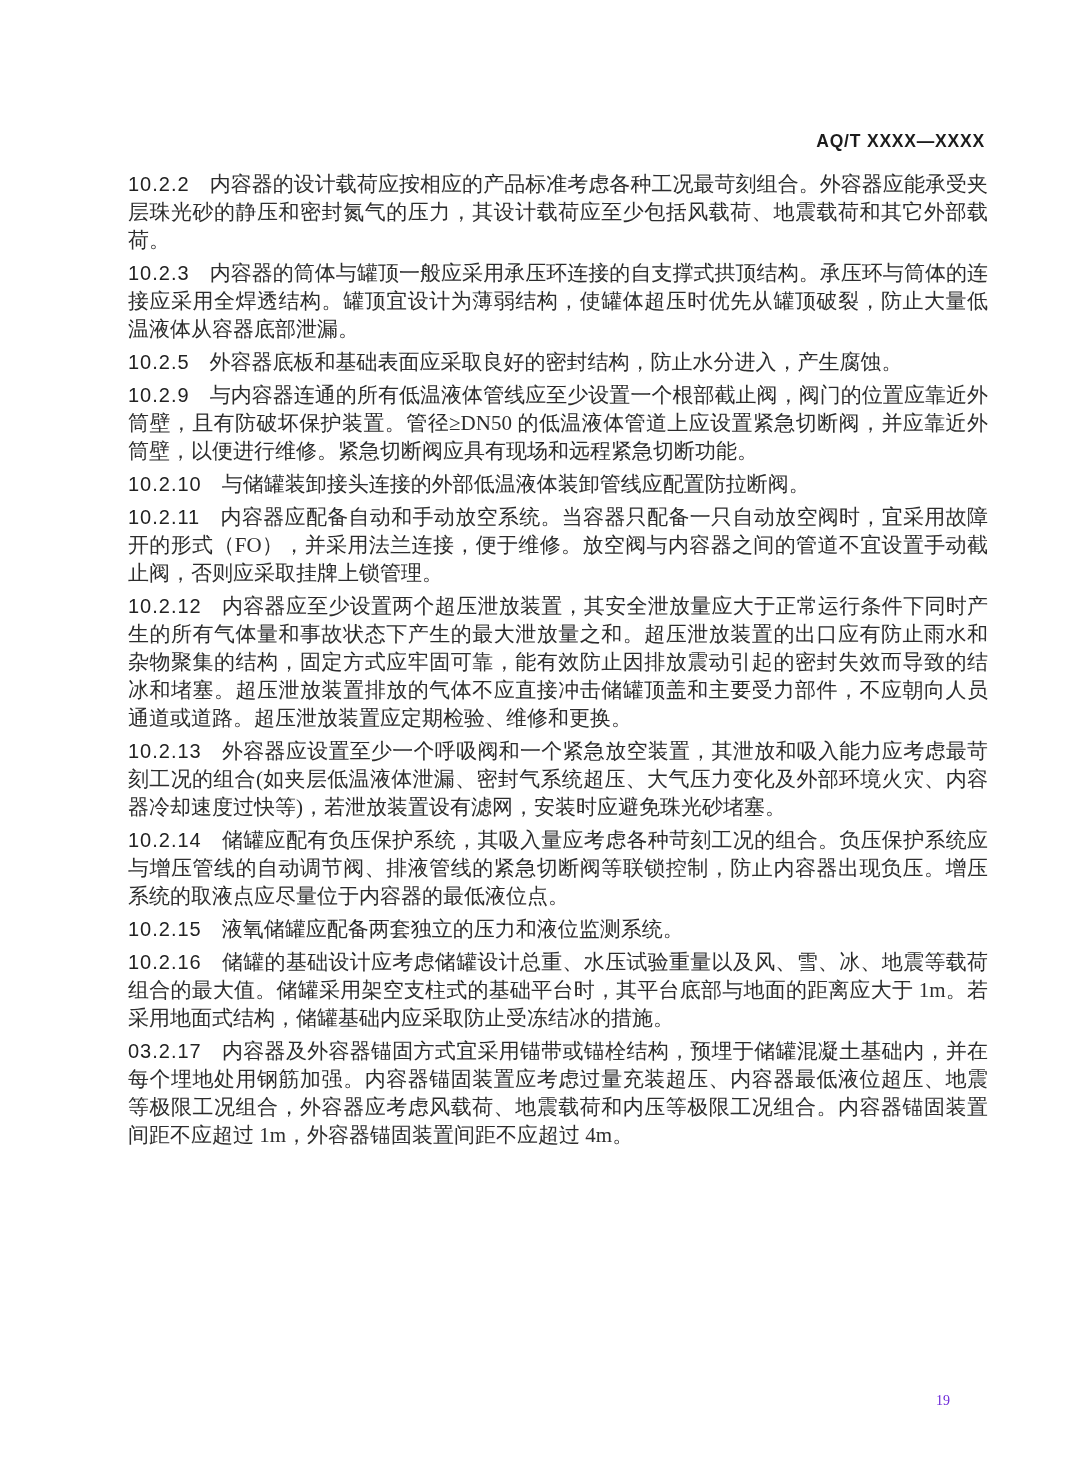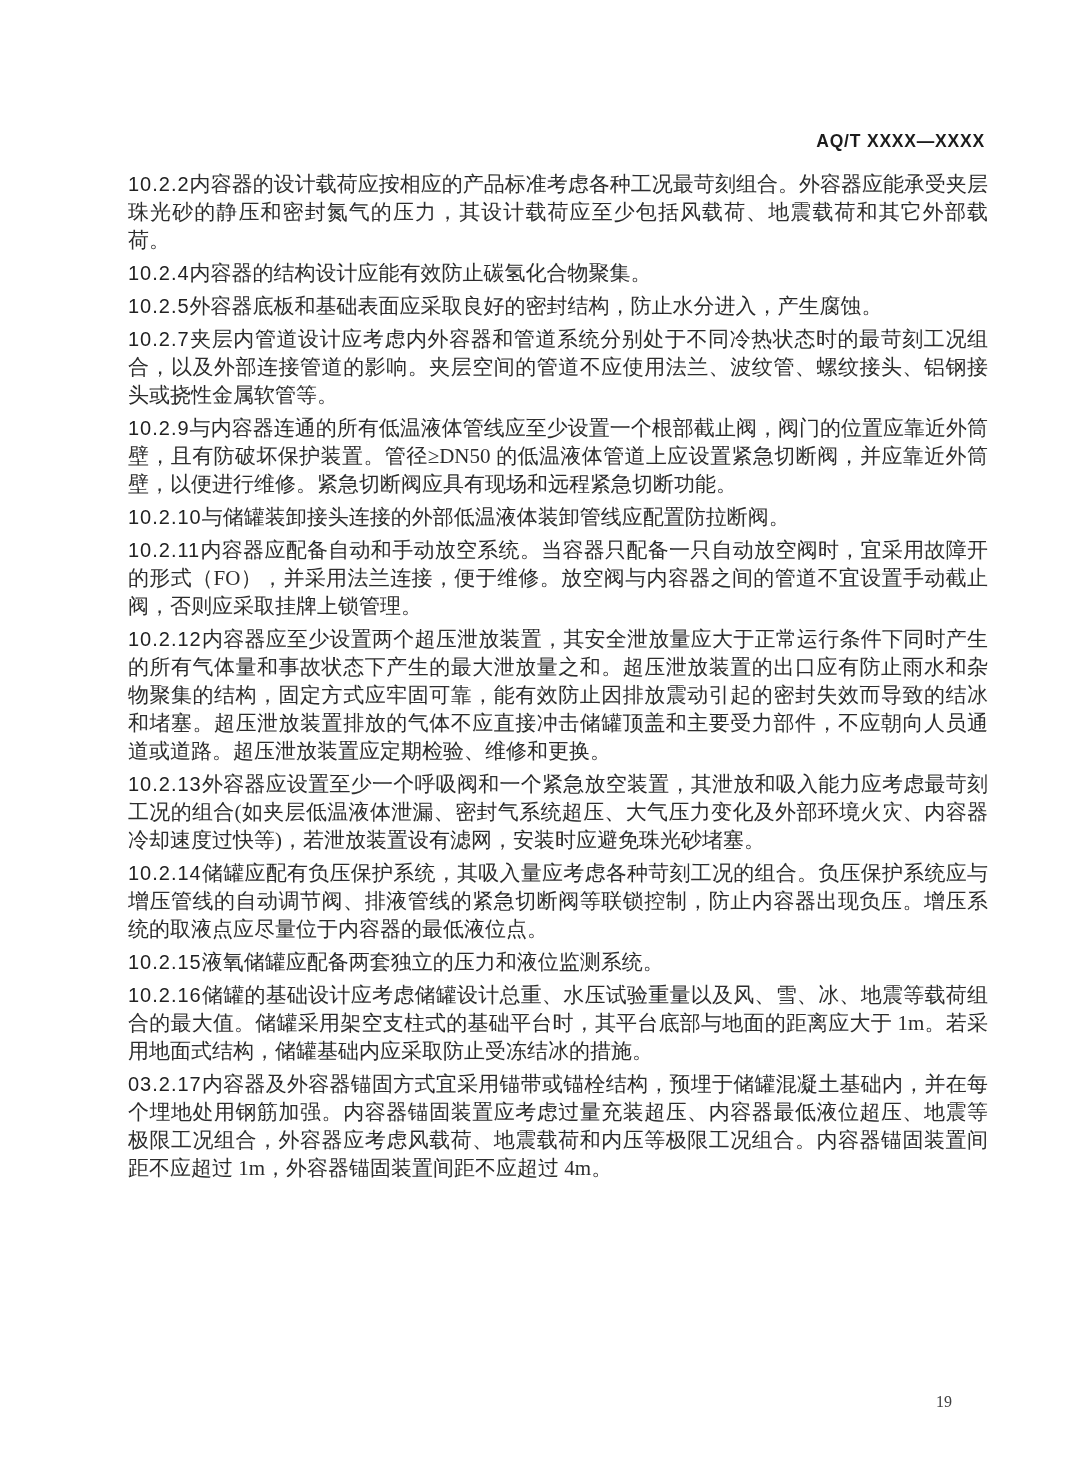--- a/index.html
+++ b/index.html
@@ -37,44 +37,44 @@
     font-size: 21px;
     line-height: 28px;
     text-align: justify;
     color: #2d2d2d;
     word-break: break-all;
   }
   p.clause .num {
     font-family: "Liberation Sans", "DejaVu Sans", sans-serif;
     font-size: 20px;
     color: #222222;
+    padding-right: 20px;
     letter-spacing: 1px;
     white-space: nowrap;
   }
   .page-number {
     position: absolute;
     top: 1393px;
     left: 936px;
-    font-size: 16px;
-    color: #404040;
+    font-size: 14px;
+    color: #6d28d9;
     font-family: "Liberation Serif", "DejaVu Serif", serif;
   }
 </style>
 </head>
 <body>
 
 <div class="page">
 
   <div class="doc-code">AQ/T XXXX—XXXX</div>
 
   <div class="content">
     <p class="clause"><span class="num">10.2.2</span><span class="txt">内容器的设计载荷应按相应的产品标准考虑各种工况最苛刻组合。外容器应能承受夹层珠光砂的静压和密封氮气的压力，其设计载荷应至少包括风载荷、地震载荷和其它外部载荷。</span></p>
-    <p class="clause"><span class="num">10.2.4</span><span class="txt">内容器的结构设计应能有效防止碳氢化合物聚集。</span></p>
+    <p class="clause"><span class="num">10.2.3</span><span class="txt">内容器的筒体与罐顶一般应采用承压环连接的自支撑式拱顶结构。承压环与筒体的连接应采用全焊透结构。罐顶宜设计为薄弱结构，使罐体超压时优先从罐顶破裂，防止大量低温液体从容器底部泄漏。</span></p>
     <p class="clause"><span class="num">10.2.5</span><span class="txt">外容器底板和基础表面应采取良好的密封结构，防止水分进入，产生腐蚀。</span></p>
-    <p class="clause"><span class="num">10.2.7</span><span class="txt">夹层内管道设计应考虑内外容器和管道系统分别处于不同冷热状态时的最苛刻工况组合，以及外部连接管道的影响。夹层空间的管道不应使用法兰、波纹管、螺纹接头、铝钢接头或挠性金属软管等。</span></p>
     <p class="clause"><span class="num">10.2.9</span><span class="txt">与内容器连通的所有低温液体管线应至少设置一个根部截止阀，阀门的位置应靠近外筒壁，且有防破坏保护装置。管径≥DN50 的低温液体管道上应设置紧急切断阀，并应靠近外筒壁，以便进行维修。紧急切断阀应具有现场和远程紧急切断功能。</span></p>
     <p class="clause"><span class="num">10.2.10</span><span class="txt">与储罐装卸接头连接的外部低温液体装卸管线应配置防拉断阀。</span></p>
     <p class="clause"><span class="num">10.2.11</span><span class="txt">内容器应配备自动和手动放空系统。当容器只配备一只自动放空阀时，宜采用故障开的形式（FO），并采用法兰连接，便于维修。放空阀与内容器之间的管道不宜设置手动截止阀，否则应采取挂牌上锁管理。</span></p>
     <p class="clause"><span class="num">10.2.12</span><span class="txt">内容器应至少设置两个超压泄放装置，其安全泄放量应大于正常运行条件下同时产生的所有气体量和事故状态下产生的最大泄放量之和。超压泄放装置的出口应有防止雨水和杂物聚集的结构，固定方式应牢固可靠，能有效防止因排放震动引起的密封失效而导致的结冰和堵塞。超压泄放装置排放的气体不应直接冲击储罐顶盖和主要受力部件，不应朝向人员通道或道路。超压泄放装置应定期检验、维修和更换。</span></p>
     <p class="clause"><span class="num">10.2.13</span><span class="txt">外容器应设置至少一个呼吸阀和一个紧急放空装置，其泄放和吸入能力应考虑最苛刻工况的组合(如夹层低温液体泄漏、密封气系统超压、大气压力变化及外部环境火灾、内容器冷却速度过快等)，若泄放装置设有滤网，安装时应避免珠光砂堵塞。</span></p>
     <p class="clause"><span class="num">10.2.14</span><span class="txt">储罐应配有负压保护系统，其吸入量应考虑各种苛刻工况的组合。负压保护系统应与增压管线的自动调节阀、排液管线的紧急切断阀等联锁控制，防止内容器出现负压。增压系统的取液点应尽量位于内容器的最低液位点。</span></p>
     <p class="clause"><span class="num">10.2.15</span><span class="txt">液氧储罐应配备两套独立的压力和液位监测系统。</span></p>
     <p class="clause"><span class="num">10.2.16</span><span class="txt">储罐的基础设计应考虑储罐设计总重、水压试验重量以及风、雪、冰、地震等载荷组合的最大值。储罐采用架空支柱式的基础平台时，其平台底部与地面的距离应大于 1m。若采用地面式结构，储罐基础内应采取防止受冻结冰的措施。</span></p>
     <p class="clause"><span class="num">03.2.17</span><span class="txt">内容器及外容器锚固方式宜采用锚带或锚栓结构，预埋于储罐混凝土基础内，并在每个埋地处用钢筋加强。内容器锚固装置应考虑过量充装超压、内容器最低液位超压、地震等极限工况组合，外容器应考虑风载荷、地震载荷和内压等极限工况组合。内容器锚固装置间距不应超过 1m，外容器锚固装置间距不应超过 4m。</span></p>
   </div>

